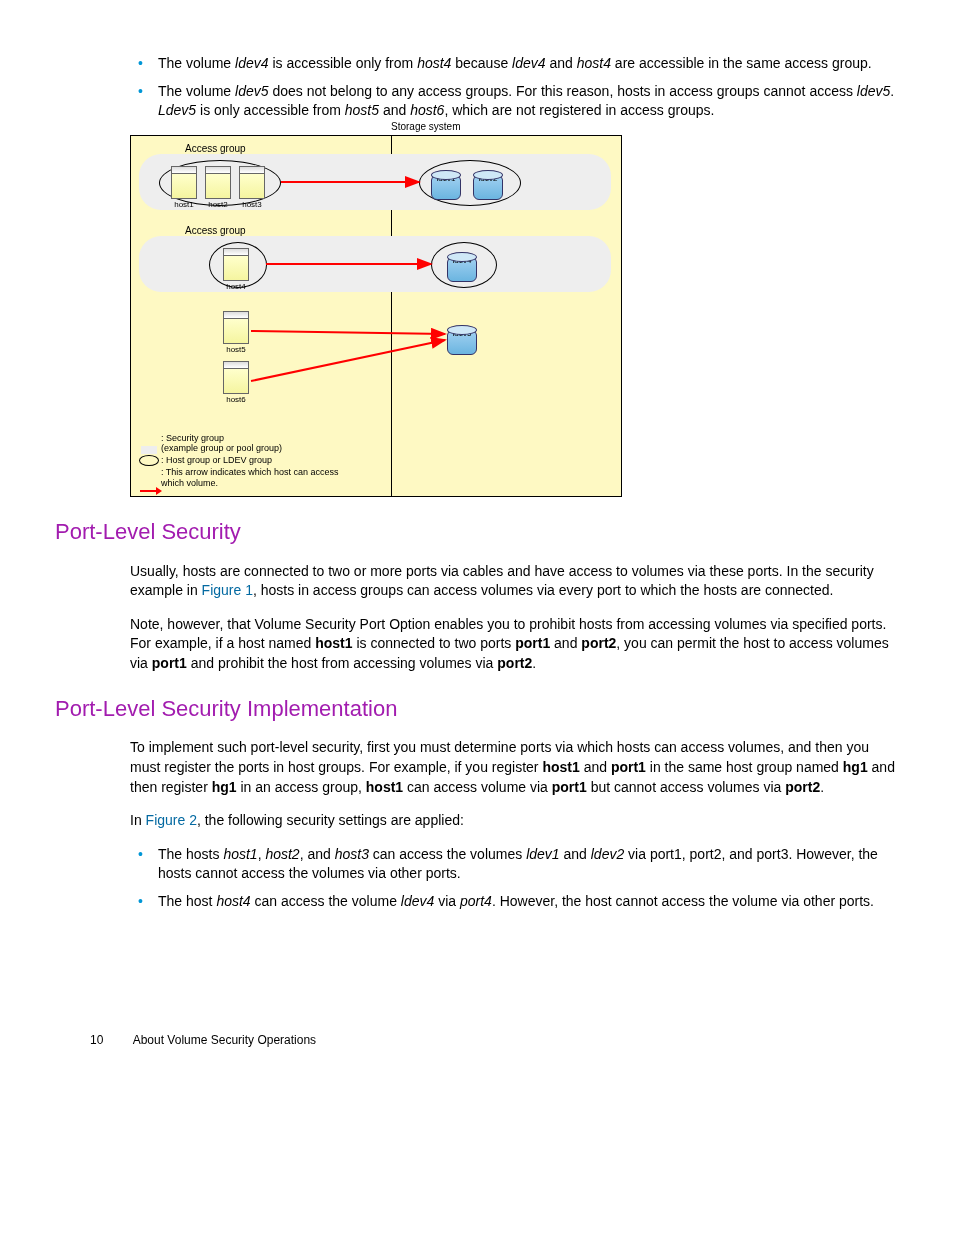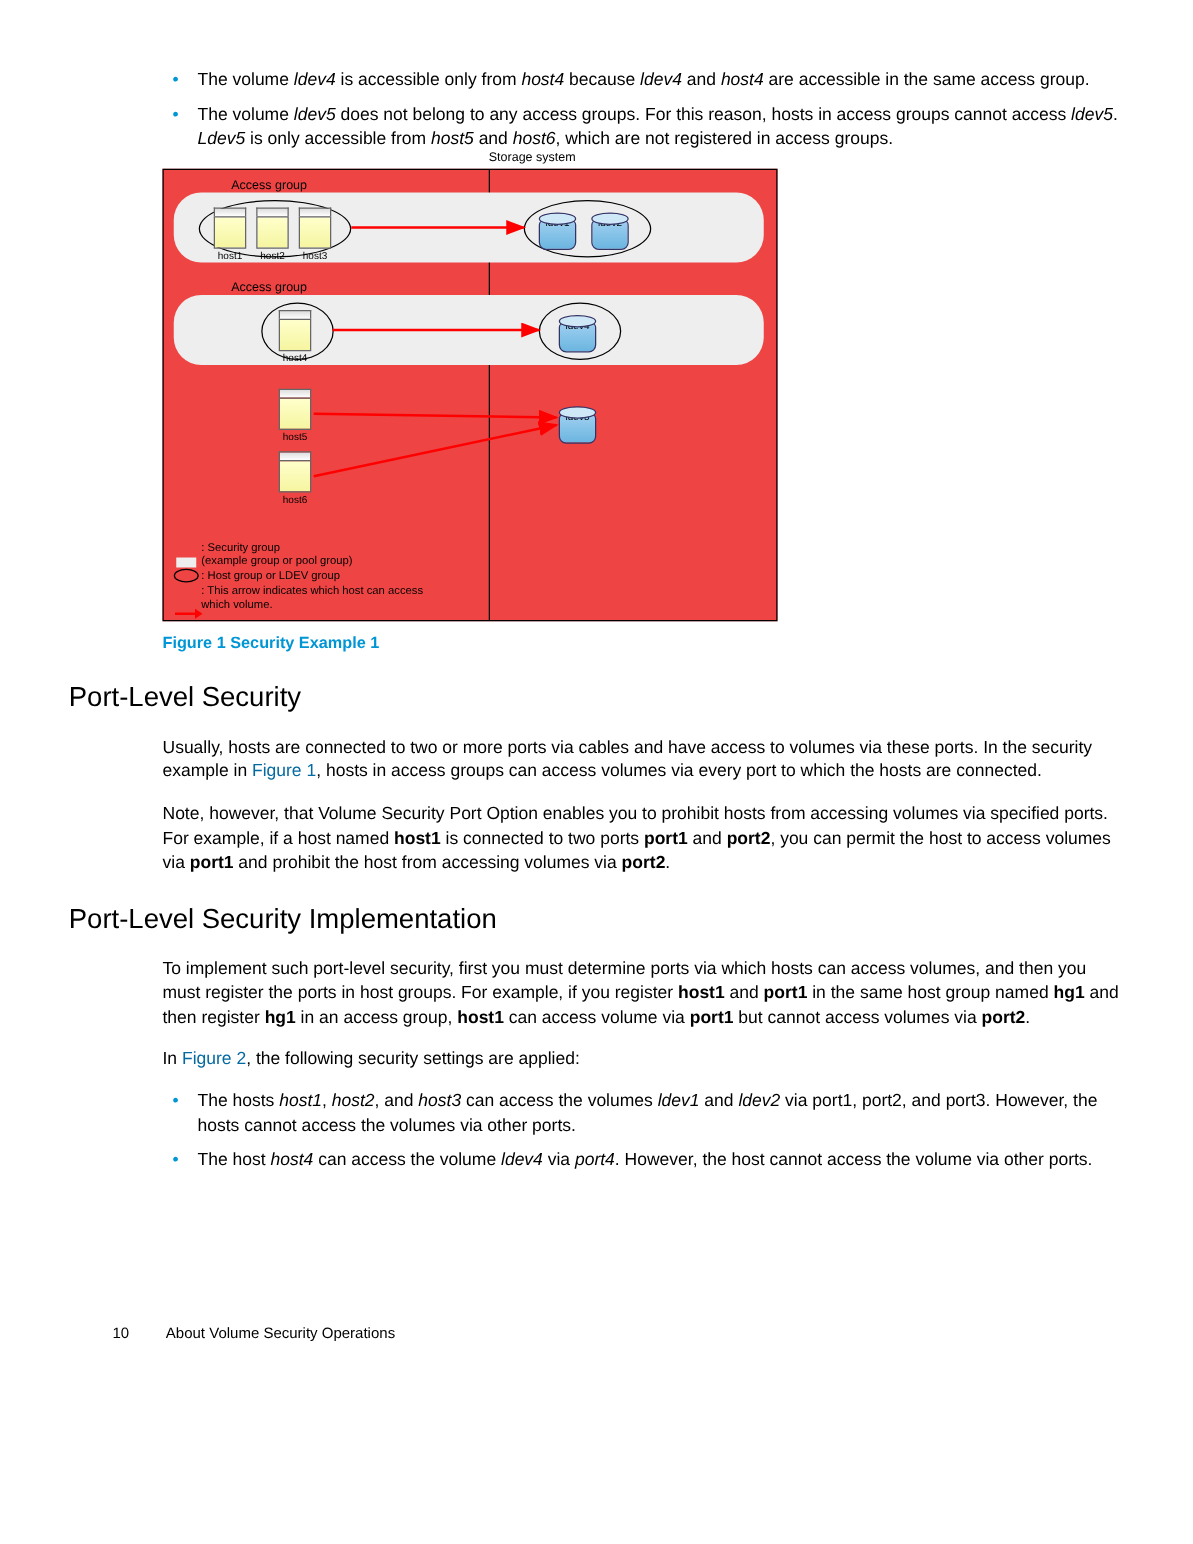--- a/index.html
+++ b/index.html
@@ -11,23 +11,23 @@
     width: 844px;
     line-height: 1.4;
   }
   .content { margin-left: 75px; }
   ul { margin: 4px 0 14px 0; padding-left: 18px; }
   li { margin-bottom: 8px; list-style: none; position: relative; padding-left: 10px;}
   li::before { content: "•"; color:#0096d6; position:absolute; left:-10px; }
   .italic { font-style: italic; }
   .bold { font-weight: bold; }
   .fig-caption { color:#0096d6; font-weight:bold; font-size:13px; margin:8px 0 20px 0; }
-  h2 { color:#000000; font-weight:normal; font-size:22px; margin:20px 0 8px -75px; }
+  h2 { color:#a21caf; font-weight:normal; font-size:22px; margin:20px 0 8px -75px; }
   .link { color:#0369a1; }
-  .diagram-box { border:1px solid #000; width:490px; position:relative; height:360px; margin-bottom:6px; background:#ef4444; }
+  .diagram-box { border:1px solid #000; width:490px; position:relative; height:360px; margin-bottom:6px; background:#fef9c3; }
   .storage-label { position:absolute; top:-16px; left:260px; font-size:10px; }
   .vline { position:absolute; left:260px; top:0; width:0; border-left:1px solid #000; height:360px; }
   .ag-pill { position:absolute; background:#eee; border-radius:22px; height:56px; }
   .ag-label { position:absolute; font-size:10px;margin-left:44px; }
   .host { position:absolute; width:26px; }
   .host-top { height:6px; background:linear-gradient(#ddd,#fff); border:1px solid #666; border-bottom:none;}
   .host-body { height:24px; background:linear-gradient(#ffffcc,#f5f5a0); border:1px solid #666; }
   .host-lbl { font-size:8px; text-align:center; }
   .oval { position:absolute; border:1px solid #000; border-radius:50%; }
   .cyl { position:absolute; width:30px; }
@@ -155,21 +155,20 @@
         </div>
     <div class="legend-row">
           <div class="leg-icon">
             <div class="arr"></div>
           </div>
           <div><span>: This arrow indicates which host can access</span><br><span>  which volume.</span></div>
         </div>
   </div>
 </div>
 
-<div class="fig-caption">Figure 1 Security Example 1</div>
 
 <h2>Port-Level Security</h2>
 <p>
   <span>Usually, hosts are connected to two or more ports via cables and have access to volumes via these ports. In the security example in </span><span class="link">Figure 1</span><span>, hosts in access groups can access volumes via every port to which the hosts are connected.</span>
 </p>
 <p>
   <span>Note, however, that Volume Security Port Option enables you to prohibit hosts from accessing volumes via specified ports. For example, if a host named </span><span class="bold">host1</span><span> is connected to two ports </span><span class="bold">port1</span><span> and </span><span class="bold">port2</span><span>, you can permit the host to access volumes via </span><span class="bold">port1</span><span> and prohibit the host from accessing volumes via </span><span class="bold">port2</span><span>.</span>
 </p>
 
 <h2>Port-Level Security Implementation</h2>

